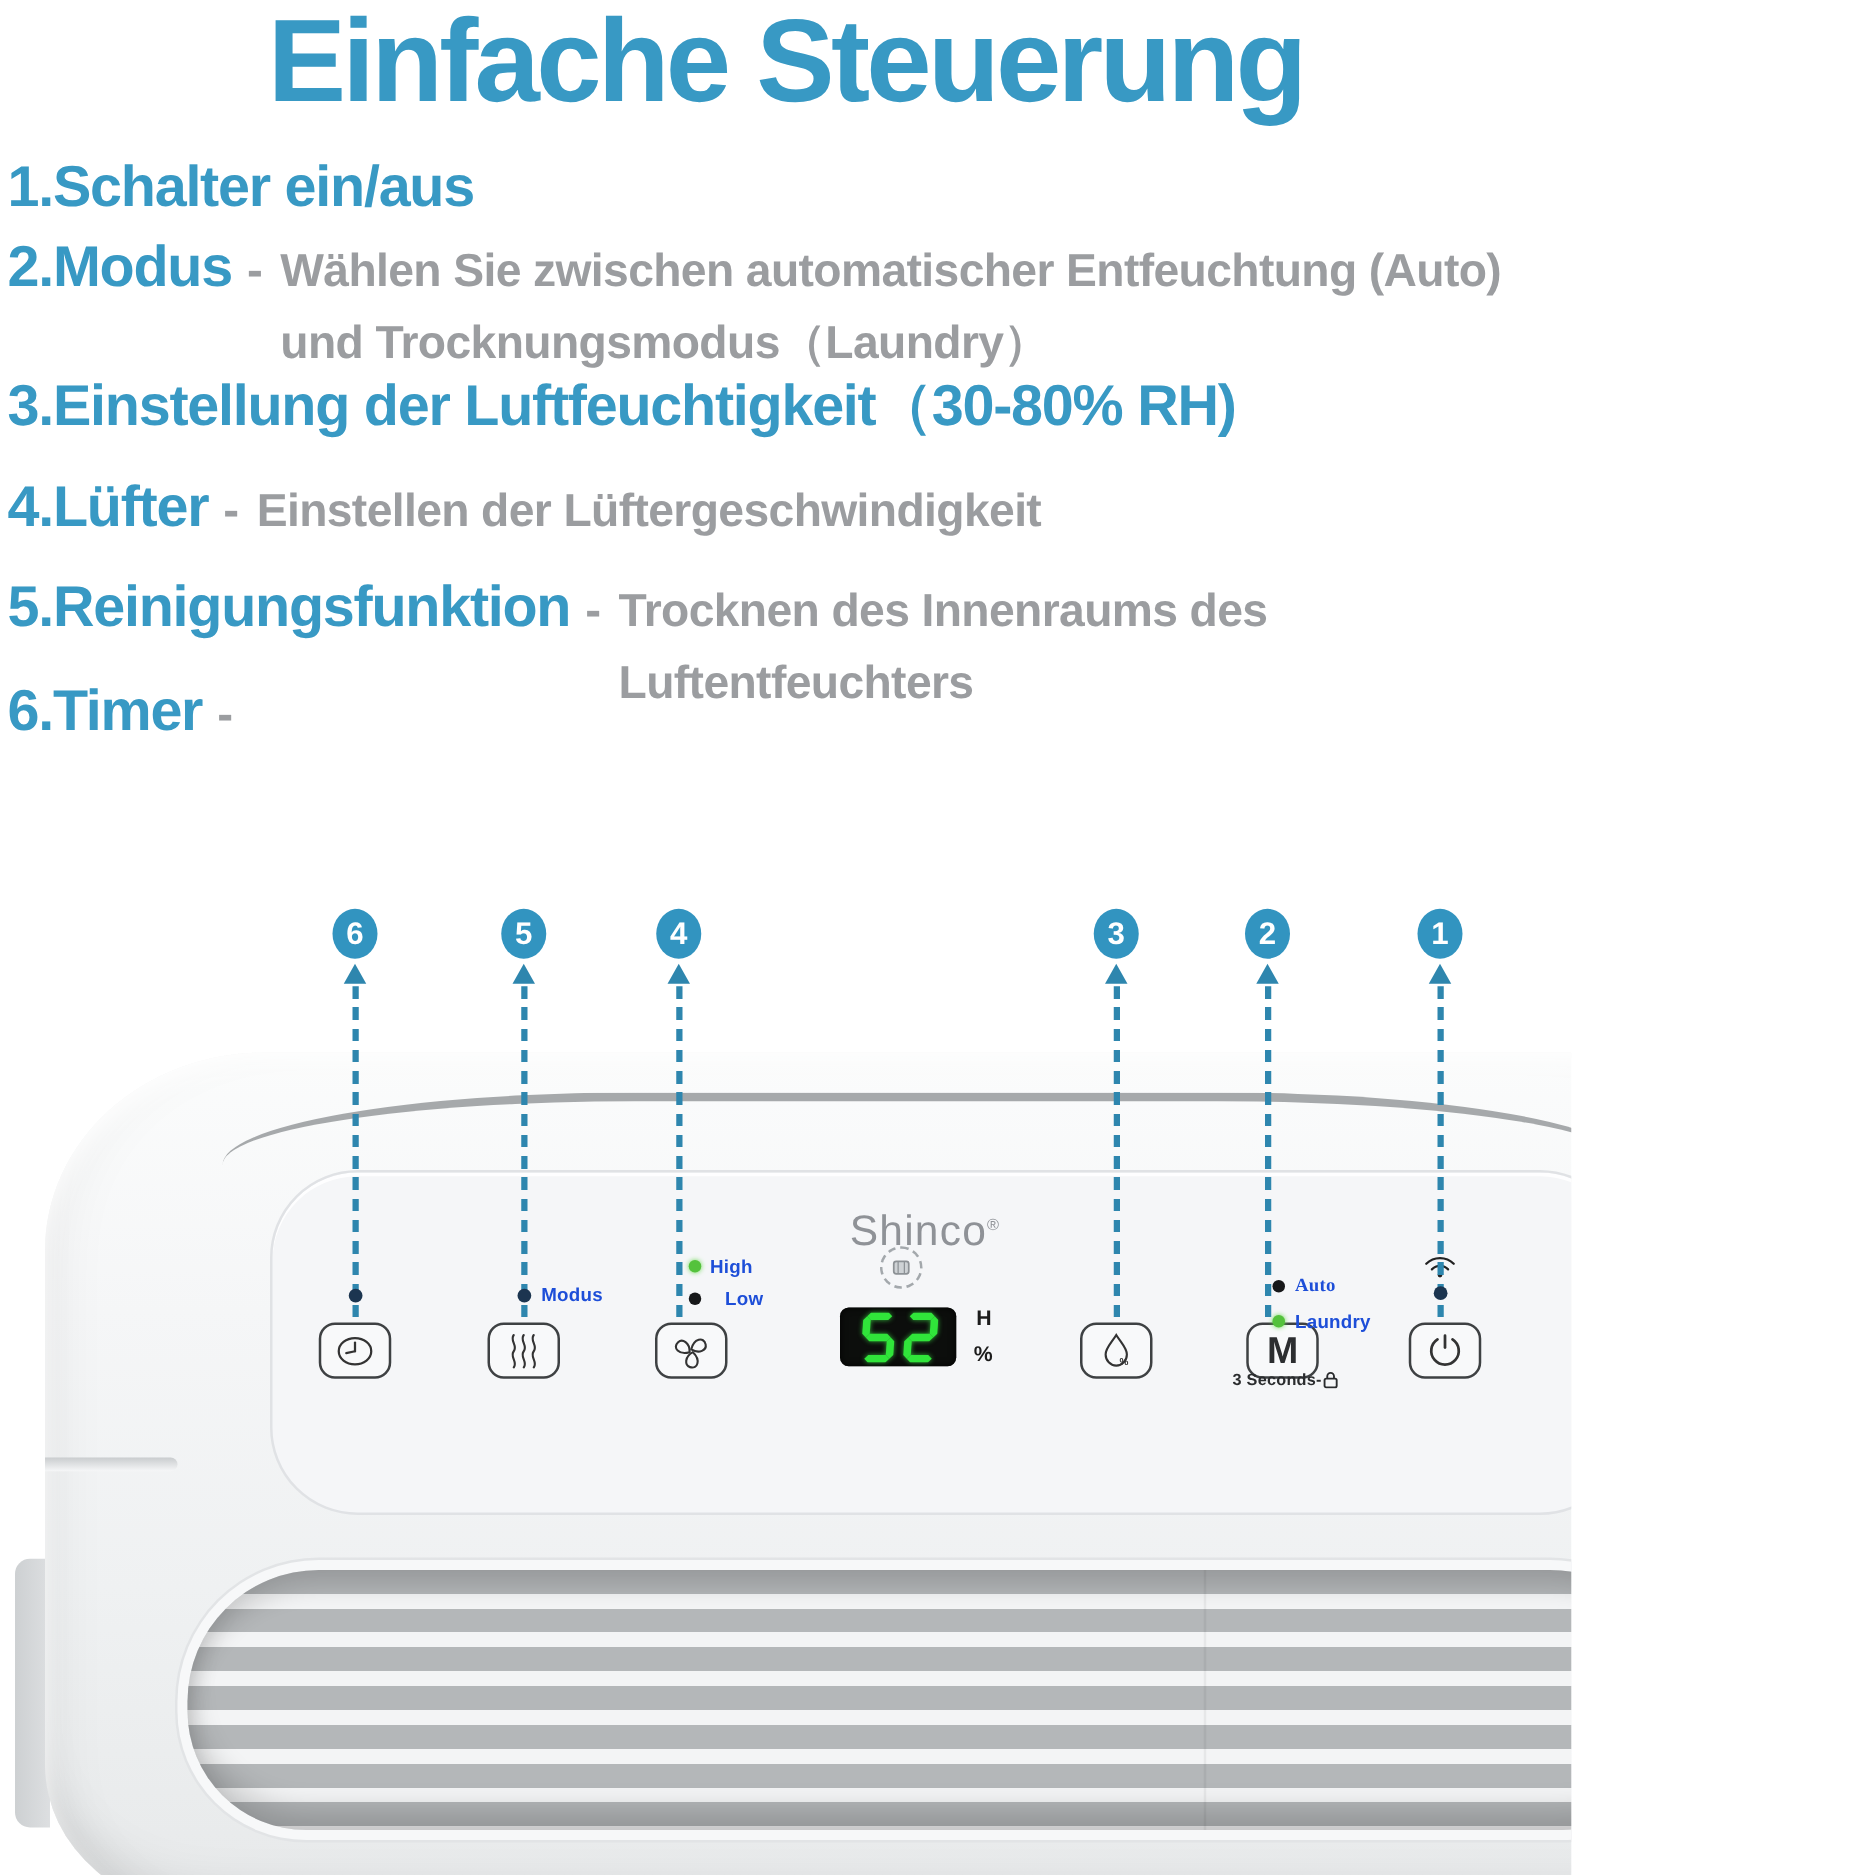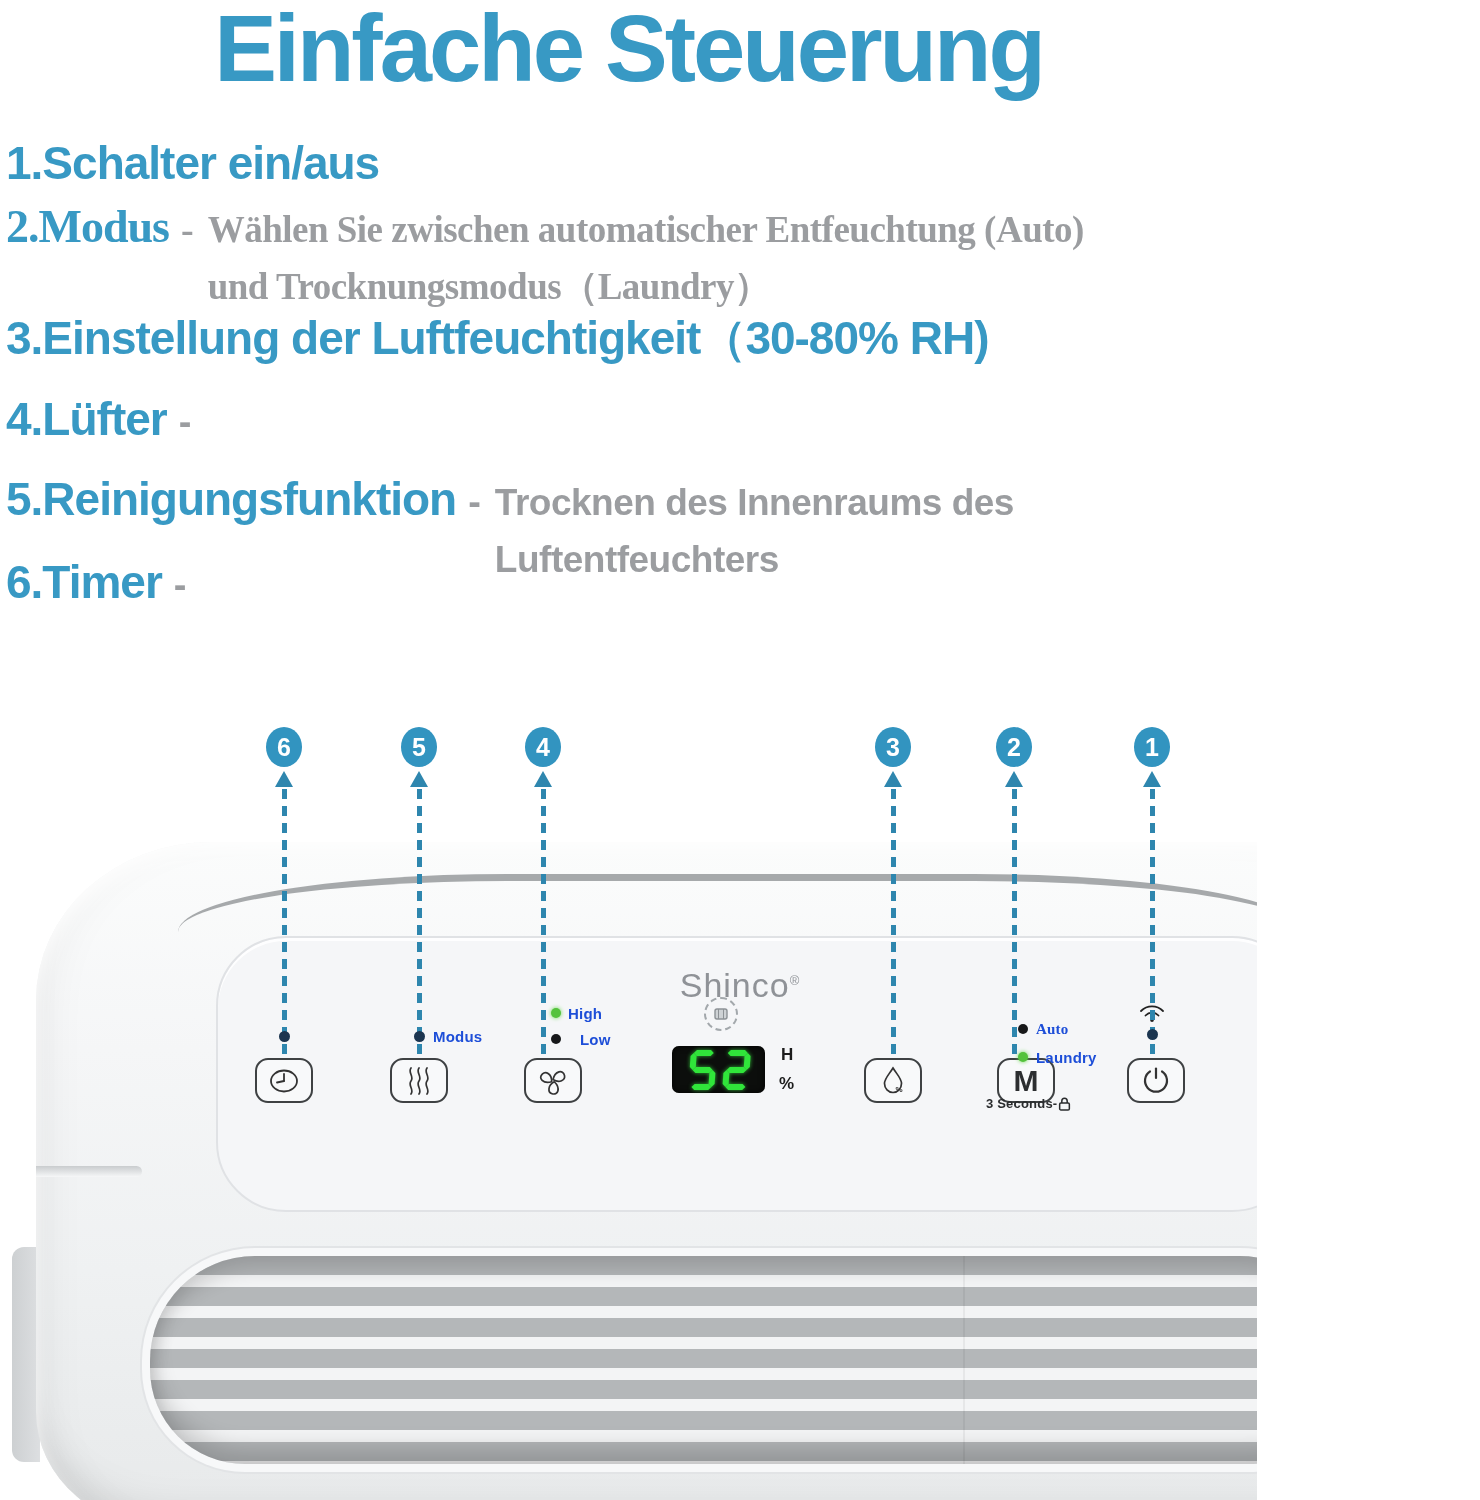--- a/index.html
+++ b/index.html
@@ -7,25 +7,25 @@
     position:relative;width:1257px;height:1500px;overflow:hidden;
     background:#ffffff;font-family:"Liberation Sans",sans-serif;
   }
   
   #title{
     position:absolute;left:0;top:-4px;width:100%;text-align:center;
     font-size:94px;font-weight:bold;letter-spacing:-3px;color:#3899c4;
     line-height:1.12;white-space:nowrap;
   }
   .feature{position:absolute;left:6px;display:flex;align-items:baseline;white-space:nowrap;}
-  .f-label{font-size:46px;font-weight:bold;color:#3899c4;letter-spacing:-1px;margin-top:14px;}
+  .f-label{font-size:46px;font-weight:bold;color:#3899c4;letter-spacing:-1px;}
   .f-sep{font-size:38px;font-weight:bold;color:#9b9da0;margin:0 14px 0 12px;}
   .f-desc{font-size:37px;font-weight:bold;color:#9b9da0;letter-spacing:-0.5px;
           white-space:pre-line;line-height:1.55;}
-  #feature-1{top:122px;} #feature-2{top:186px;font-family:Liberation Serif, serif;} #feature-3{top:294px;}
+  #feature-1{top:122px;} #feature-2{top:186px;} #feature-3{top:294px;}
   #feature-4{top:378px;} #feature-5{top:458px;} #feature-6{top:541px;}
 
   
   #floor-shadow{position:absolute;left:60px;top:1445px;width:1360px;height:80px;
     background:radial-gradient(ellipse at 50% 50%,rgba(0,0,0,0.20),rgba(0,0,0,0) 70%);
     filter:blur(8px);z-index:1;}
   .side-tab{position:absolute;background:linear-gradient(90deg,#cdd0d2,#dddfe1);z-index:2;}
   #tab-left{left:12px;top:1247px;width:28px;height:215px;border-radius:12px 0 0 12px;}
   #tab-right{left:1440px;top:1240px;width:26px;height:185px;border-radius:0 12px 12px 0;}
   #device-body{
@@ -132,20 +132,21 @@
   </div>
 
   <div class="feature" id="feature-3">
     <span class="f-label">3.Einstellung der Luftfeuchtigkeit（30-80% RH)</span>
 
   </div>
 
   <div class="feature" id="feature-4">
     <span class="f-label">4.Lüfter</span>
     <span class="f-sep">-</span>
+    <span class="f-desc">Einstellen der Lüftergeschwindigkeit</span>
   </div>
 
   <div class="feature" id="feature-5">
     <span class="f-label">5.Reinigungsfunktion</span>
     <span class="f-sep">-</span>
     <span class="f-desc">Trocknen des Innenraums des Luftentfeuchters</span>
   </div>
 
   <div class="feature" id="feature-6">
     <span class="f-label">6.Timer</span>

